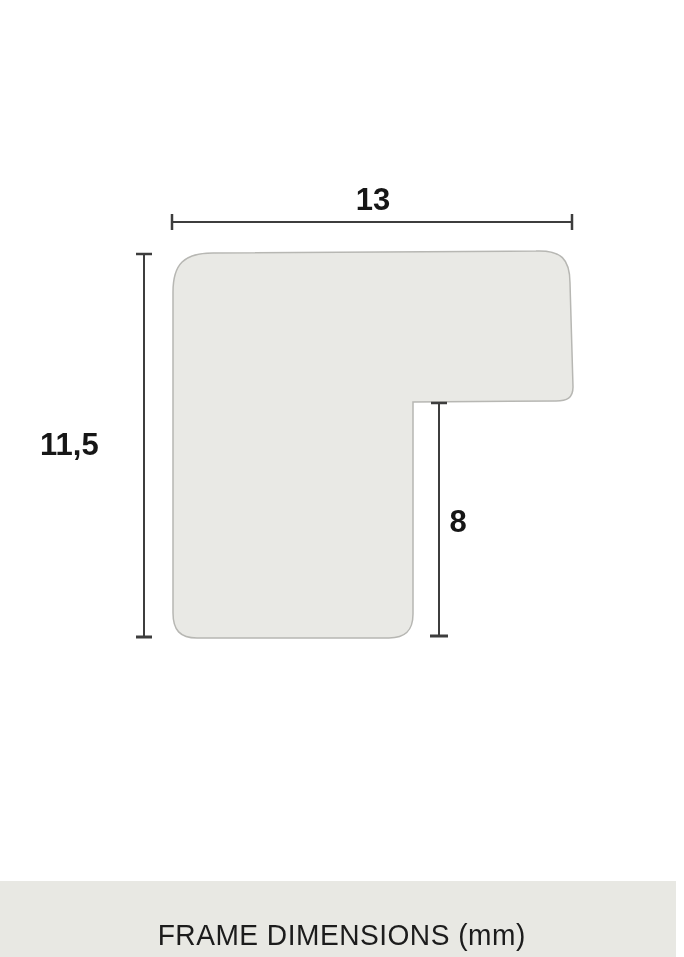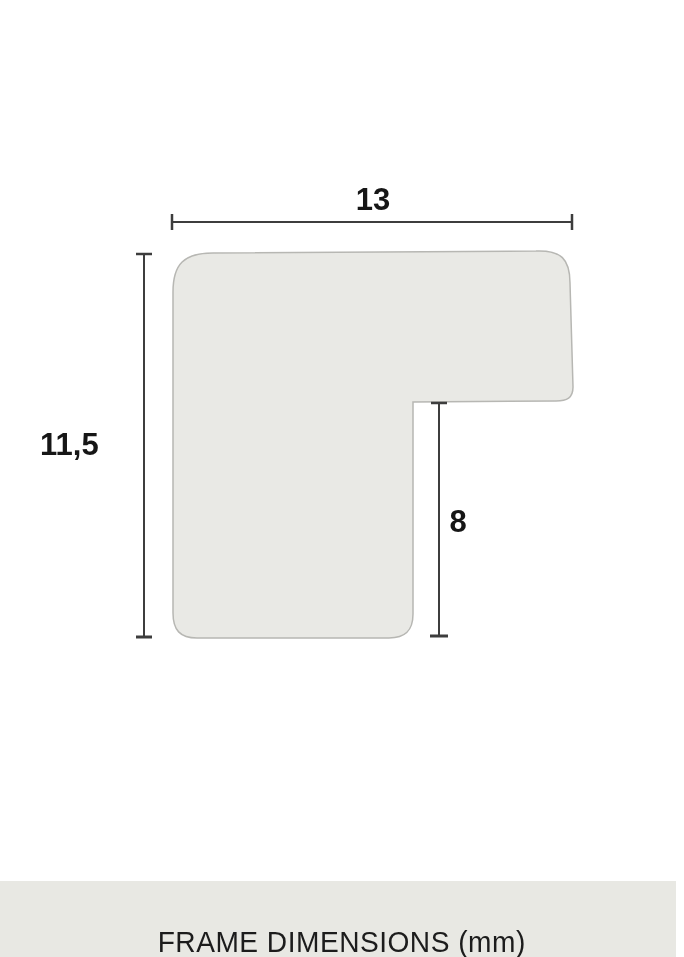--- a/index.html
+++ b/index.html
@@ -51,21 +51,21 @@
   }
   .footer-bar {
     position: absolute;
     left: 0;
     top: 881px;
     width: 684px;
     height: 76px;
     background: var(--footer-bg, #e8e8e3);
     display: flex;
     justify-content: center;
-    align-items: flex-end;
+    align-items: center;
     padding-top: 0;
   }
   .footer-title {
     margin-top: 31px;
     font-size: 29px;
     line-height: 30px;
     font-weight: 500;
     letter-spacing: 0.5px;
     color: var(--footer-text, #1c1c1c);
     transform: scaleX(0.97);

